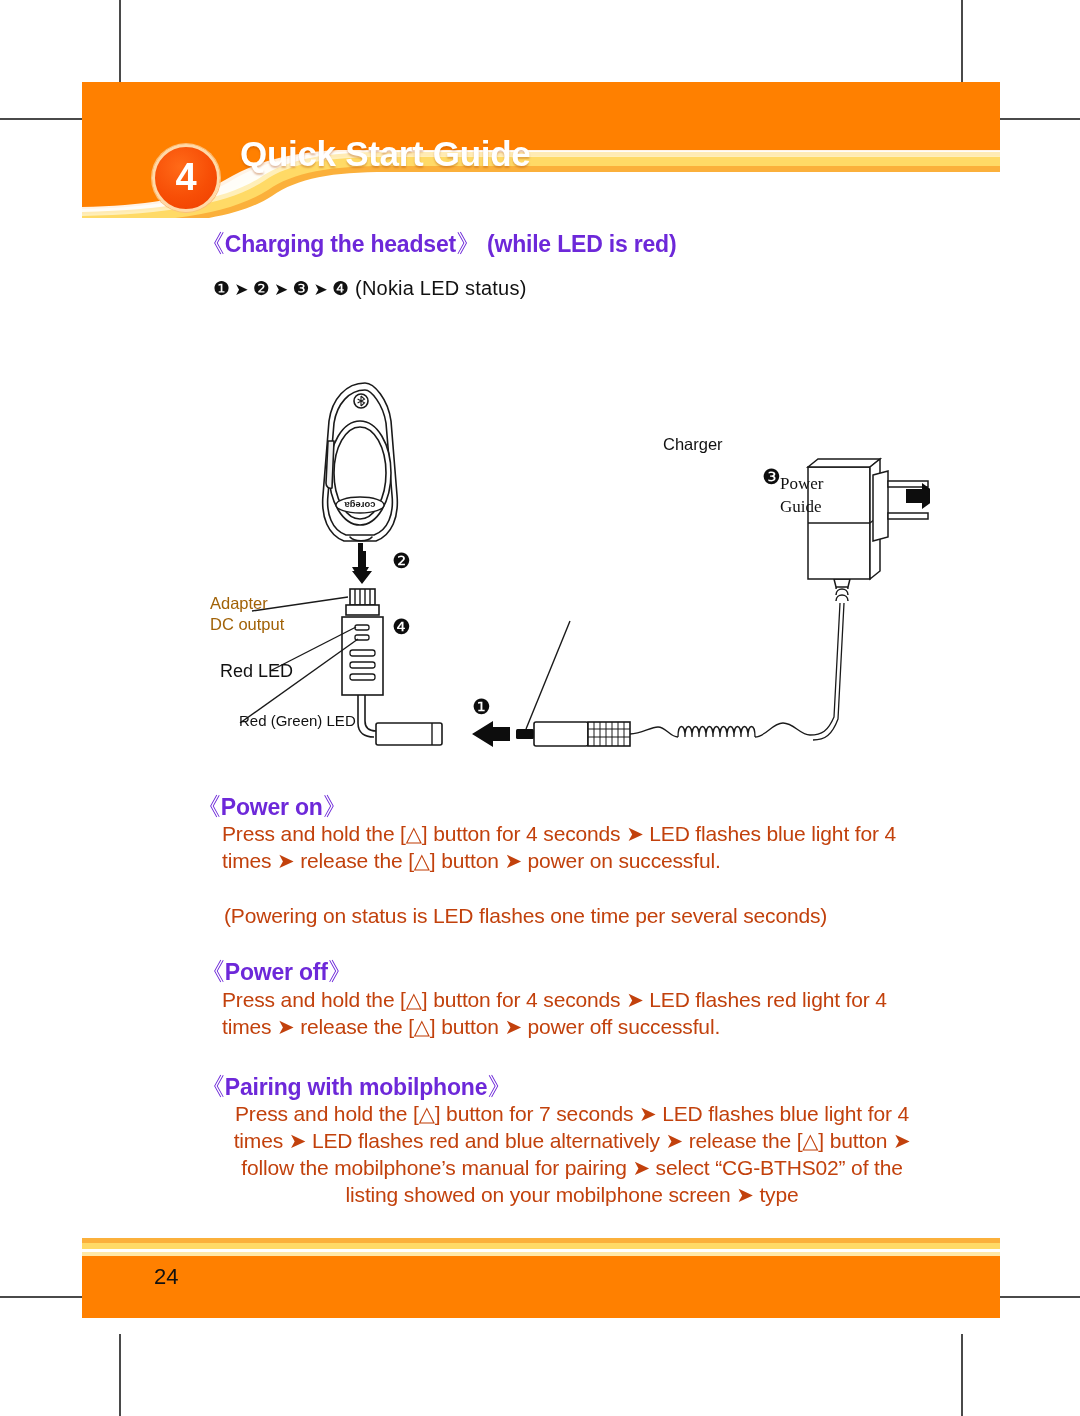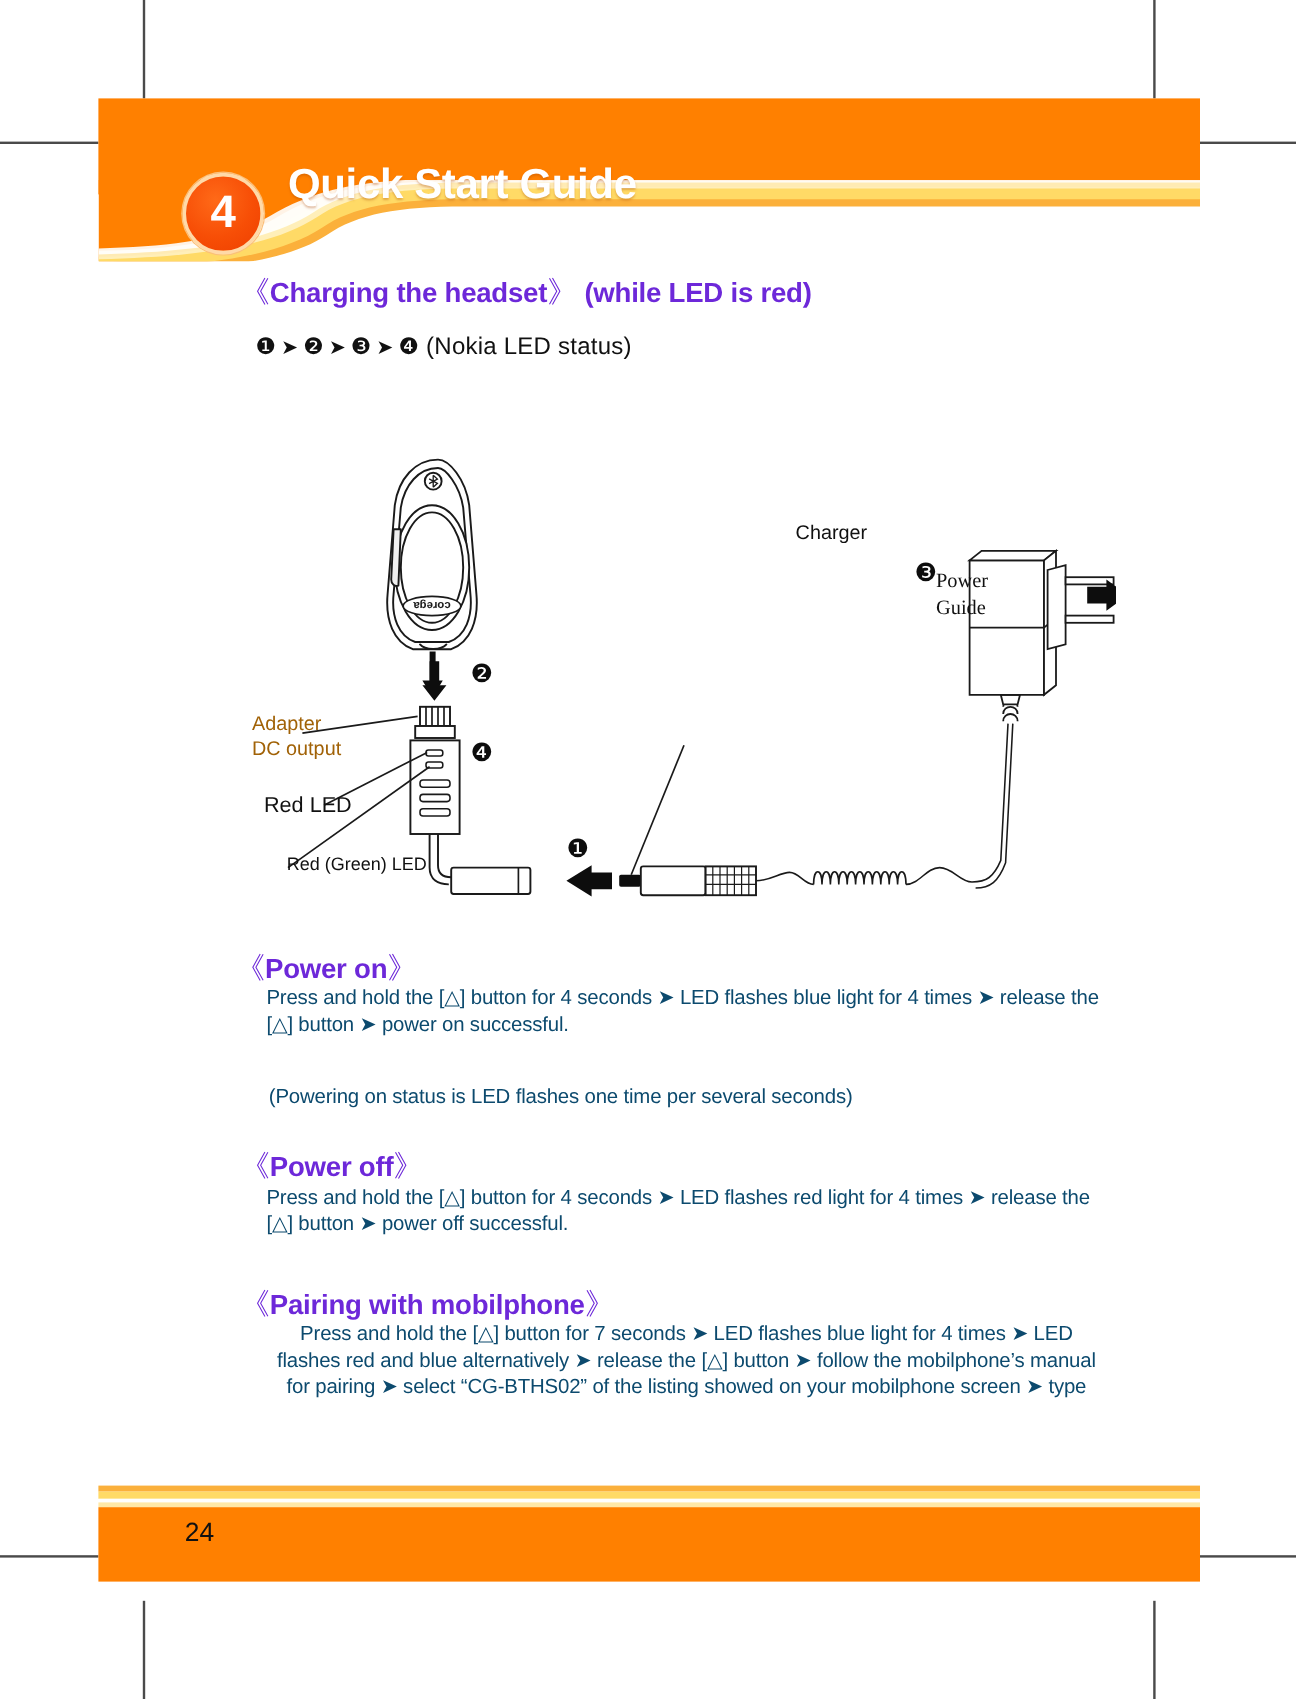--- a/index.html
+++ b/index.html
@@ -99,22 +99,22 @@
   
   #diagram {
     position: absolute;
     left: 210px; top: 150px;
     width: 720px; height: 400px;
   }
   #diagram svg { display: block; }
 
   
   .body-txt {
-    font-size: 17px;
-    color: #0c4a6e;
+    font-size: 21px;
+    color: #c2410c;
     line-height: 1.28;
     letter-spacing: -0.15px;
     white-space: pre-line;
   }
 
   #power-on-head   { position: absolute; left: 196px; top: 575px; }
   #power-on-body   { position: absolute; left: 222px; top: 606px; width: 700px; }
   #power-on-note   { position: absolute; left: 224px; top: 688px; width: 720px; }
 
   #power-off-head  { position: absolute; left: 200px; top: 740px; }

